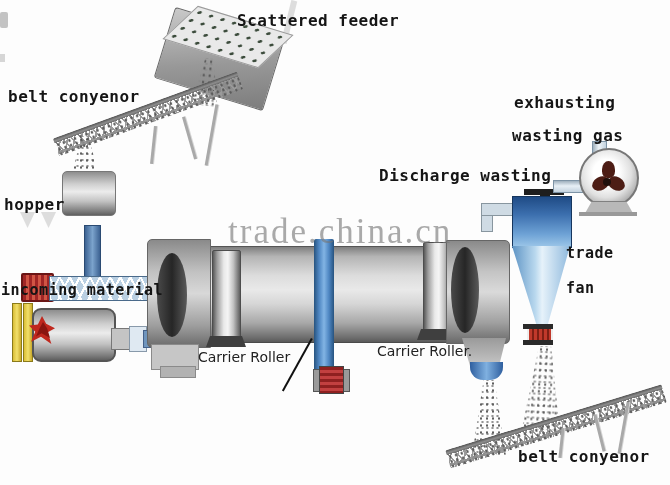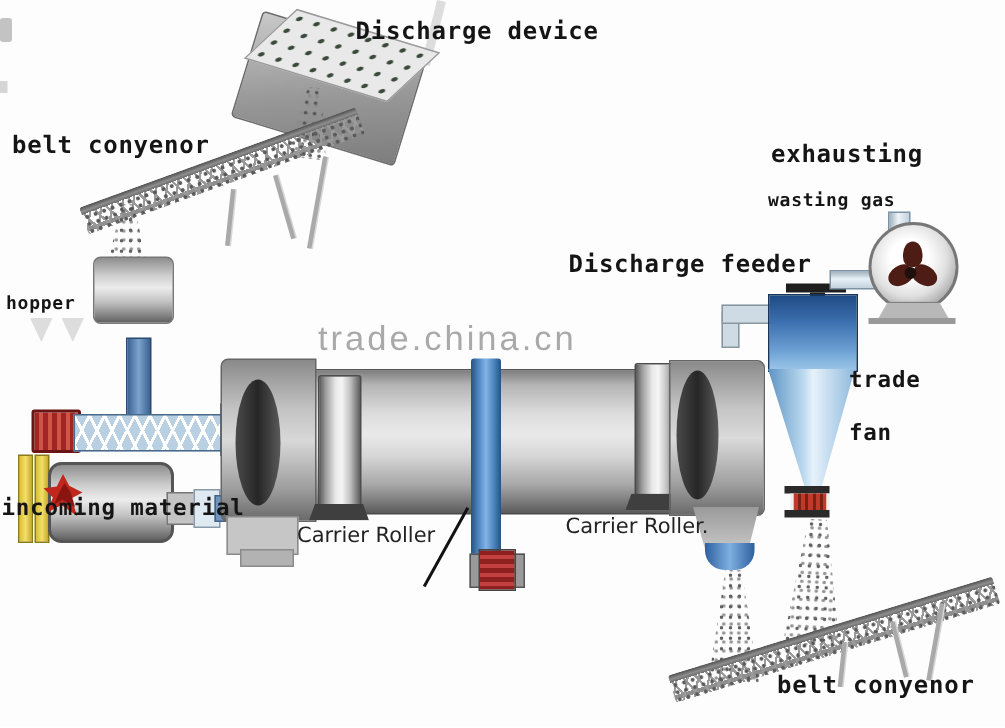--- a/index.html
+++ b/index.html
@@ -11,22 +11,22 @@
   
   .lbl-mono{
     position:absolute;font-family:"DejaVu Sans Mono","Liberation Mono",monospace;
     font-weight:bold;font-size:15px;letter-spacing:.5px;color:#151515;white-space:nowrap;
   }
   .lbl-sans{
     position:absolute;font-family:"DejaVu Sans","Liberation Sans",sans-serif;
     font-size:14px;color:#222;white-space:nowrap;
   }
   .watermark{
-    position:absolute;left:212px;top:212px;
-    font-family:Liberation Sans, sans-serif;font-size:23px;letter-spacing:2px;
+    position:absolute;left:228px;top:212px;
+    font-family:Liberation Serif, serif;font-size:35px;letter-spacing:2px;
     color:rgba(118,118,118,.62);white-space:nowrap;z-index:40;
   }
   
   .metal-v{background:linear-gradient(to bottom,#8e8e8e 0%,#cfcfcf 28%,#ececec 46%,#c2c2c2 68%,#7a7a7a 92%,#606060 100%);}
   .truss{
     position:absolute;height:19px;border-radius:2px;
     background-image:
       linear-gradient(to bottom,#4f4f4f 0px,#8d8d8d 3px,#6e6e6e 5px,rgba(0,0,0,0) 5px),
       radial-gradient(circle,#5a5a5a 1px,rgba(0,0,0,0) 1.6px),
       repeating-linear-gradient(63deg,#9a9a9a 0 1.5px,rgba(0,0,0,0) 1.5px 7px),
@@ -188,26 +188,26 @@
     <div class="truss" style="left:448px;top:450px;width:226px;transform:rotate(-17deg);transform-origin:left center;"></div>
     <div class="leg" style="left:560px;top:428px;height:30px;transform:rotate(6deg);"></div>
     <div class="leg" style="left:622px;top:402px;height:52px;transform:rotate(10deg);"></div>
     <div class="leg" style="left:598px;top:414px;height:38px;transform:rotate(-14deg);"></div>
   </div>
 
   <div class="abs" style="left:311px;top:338px;width:2px;height:60px;background:#111;transform:rotate(29deg);transform-origin:top left;"></div>
 
   <div class="watermark">trade.china.cn</div>
 
-  <div class="lbl-mono" style="left:237px;top:11px;font-size:16px;">Discharge device</div>
+  <div class="lbl-mono" style="left:237px;top:11px;font-size:16px;">Scattered feeder</div>
   <div class="lbl-mono" style="left:8px;top:87px;font-size:16px;">belt conyenor</div>
-  <div class="lbl-mono" style="left:4px;top:195px;font-size:12px;">hopper</div>
-  <div class="lbl-mono" style="left:1px;top:281px;margin-top:48px;">incoming material</div>
+  <div class="lbl-mono" style="left:4px;top:195px;font-size:16px;">hopper</div>
+  <div class="lbl-mono" style="left:1px;top:281px;">incoming material</div>
   <div class="lbl-sans" style="left:198px;top:349px;">Carrier Roller</div>
   <div class="lbl-sans" style="left:377px;top:343px;">Carrier Roller.</div>
-  <div class="lbl-mono" style="left:379px;top:166px;font-size:16px;">Discharge feeder</div>
+  <div class="lbl-mono" style="left:379px;top:166px;font-size:16px;">Discharge wasting</div>
   <div class="lbl-mono" style="left:514px;top:93px;font-size:16px;">exhausting</div>
-  <div class="lbl-mono" style="left:512px;top:126px;font-size:12px;">wasting gas</div>
+  <div class="lbl-mono" style="left:512px;top:126px;font-size:16px;">wasting gas</div>
   <div class="lbl-mono" style="left:566px;top:244px;">trade</div>
   <div class="lbl-mono" style="left:566px;top:279px;">fan</div>
   <div class="lbl-mono" style="left:518px;top:447px;font-size:16px;">belt conyenor</div>
 
 </div>
 
 </body></html>

